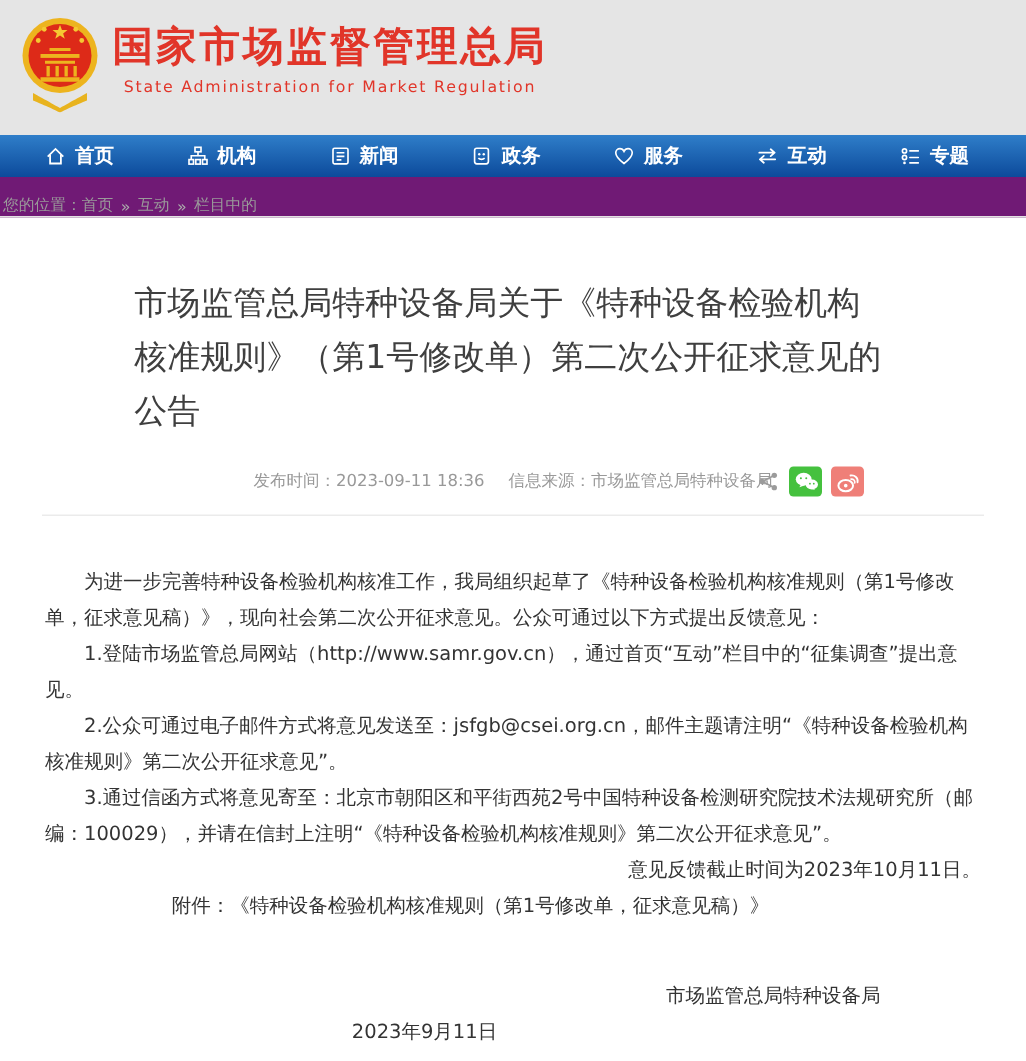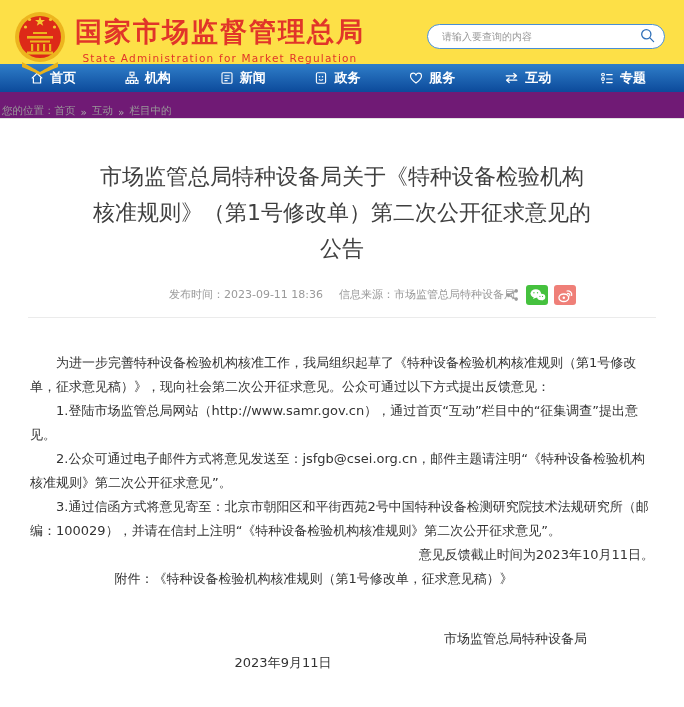--- a/index.html
+++ b/index.html
@@ -3,21 +3,21 @@
 <meta charset="utf-8">
 <style>
   * { box-sizing: border-box; }
   html,body { margin:0; padding:0; }
   body {
     width:684px; height:707px; background:#ffffff; overflow:hidden;
     font-family:"DejaVu Sans", sans-serif; position:relative;
   }
 
   
-  .header { position:relative; height:64px; background:#fde047; }
+  .header { position:relative; height:90px; background:#e5e5e5; }
   .logo-link { position:absolute; left:14px; top:9px; display:flex; align-items:flex-start; cursor:pointer; }
   .emblem { width:52px; height:66px; display:block; }
   .brand { margin-left:9px; padding-top:8px; }
   .brand-title { color:#e13529; font-size:27px; font-weight:bold; letter-spacing:2px; line-height:30px; white-space:nowrap; }
   .brand-sub { color:#e13529; font-size:10.5px; letter-spacing:1.2px; margin-top:5px; white-space:nowrap;text-align:center; }
   .search-box {
     position:absolute; right:19px; top:24px; width:238px; height:25px;
     border:1px solid #4a8fd4; border-radius:13px; background:#fff;
     display:flex; align-items:center; padding:0 9px 0 12px;
   }
@@ -38,21 +38,21 @@
   .breadcrumb {
     height:27px; background:#701a75; border-bottom:1px solid #e2e2e2;
     display:flex; align-items:flex-end; font-size:10.5px; color:#9a9a9a; padding-left:2px;
   }
   .crumb { color:#9a9a9a; cursor:pointer; }
   .crumb-sep { margin:0 5px; color:#aaa; }
 
   
   .content { padding-top:40px; }
   .article-title {
-    max-width:505px; margin:0 auto; text-align:center;
+    max-width:505px; margin:0 auto; text-align:left;
     font-size:22px; line-height:36px; color:#3f3f3f; font-weight:400;
   }
   .meta-row { position:relative; text-align:center; margin-top:17px; height:22px; line-height:22px; font-size:11px; color:#999; }
   .meta-source { margin-left:16px; }
   .share-group { position:absolute; right:108px; top:1px; display:flex; align-items:center; gap:6px; height:20px; }
   .share-plain { display:flex; align-items:center; cursor:pointer; }
   .share-badge { width:22px; height:20px; border-radius:3px; display:flex; align-items:center; justify-content:center; cursor:pointer; }
   .share-badge.wechat { background:#45c13e; }
   .share-badge.weibo { background:#ef7f78; }
   .divider { border-top:1px solid #ebebeb; margin:11px 28px 0 28px; }
@@ -89,31 +89,20 @@
         <rect x="35" y="35" width="2.2" height="7" fill="#edb41e"></rect>
         <rect x="13" y="42.5" width="26" height="3" fill="#edb41e"></rect>
       </svg>
     </span>
     <div class="brand">
       <div class="brand-title">国家市场监督管理总局</div>
       <div class="brand-sub">State Administration for Market Regulation</div>
     </div>
   </div>
 
-  <div class="search-box">
-    <input class="search-input" type="text" placeholder="请输入要查询的内容" style="">
-    <button class="search-btn">
-      <span>
-        <svg width="15" height="15" viewBox="0 0 15 15">
-          <circle cx="6.3" cy="6.3" r="4.6" fill="none" stroke="#2f6fb8" stroke-width="1.3"></circle>
-          <line x1="9.9" y1="9.9" x2="13.6" y2="13.6" stroke="#2f6fb8" stroke-width="1.3" stroke-linecap="round"></line>
-        </svg>
-      </span>
-    </button>
-  </div>
 </div>
 
 <div class="nav">
   <div class="nav-item">
     <span>
       <svg width="14" height="14" viewBox="0 0 14 14" fill="none" stroke="#fff" stroke-width="1.2">
         <path d="M1.8 7.4 L7 2.3 L12.2 7.4"></path>
           <path d="M3.4 6.4 V12 H10.6 V6.4"></path>
       </svg>
     </span>

